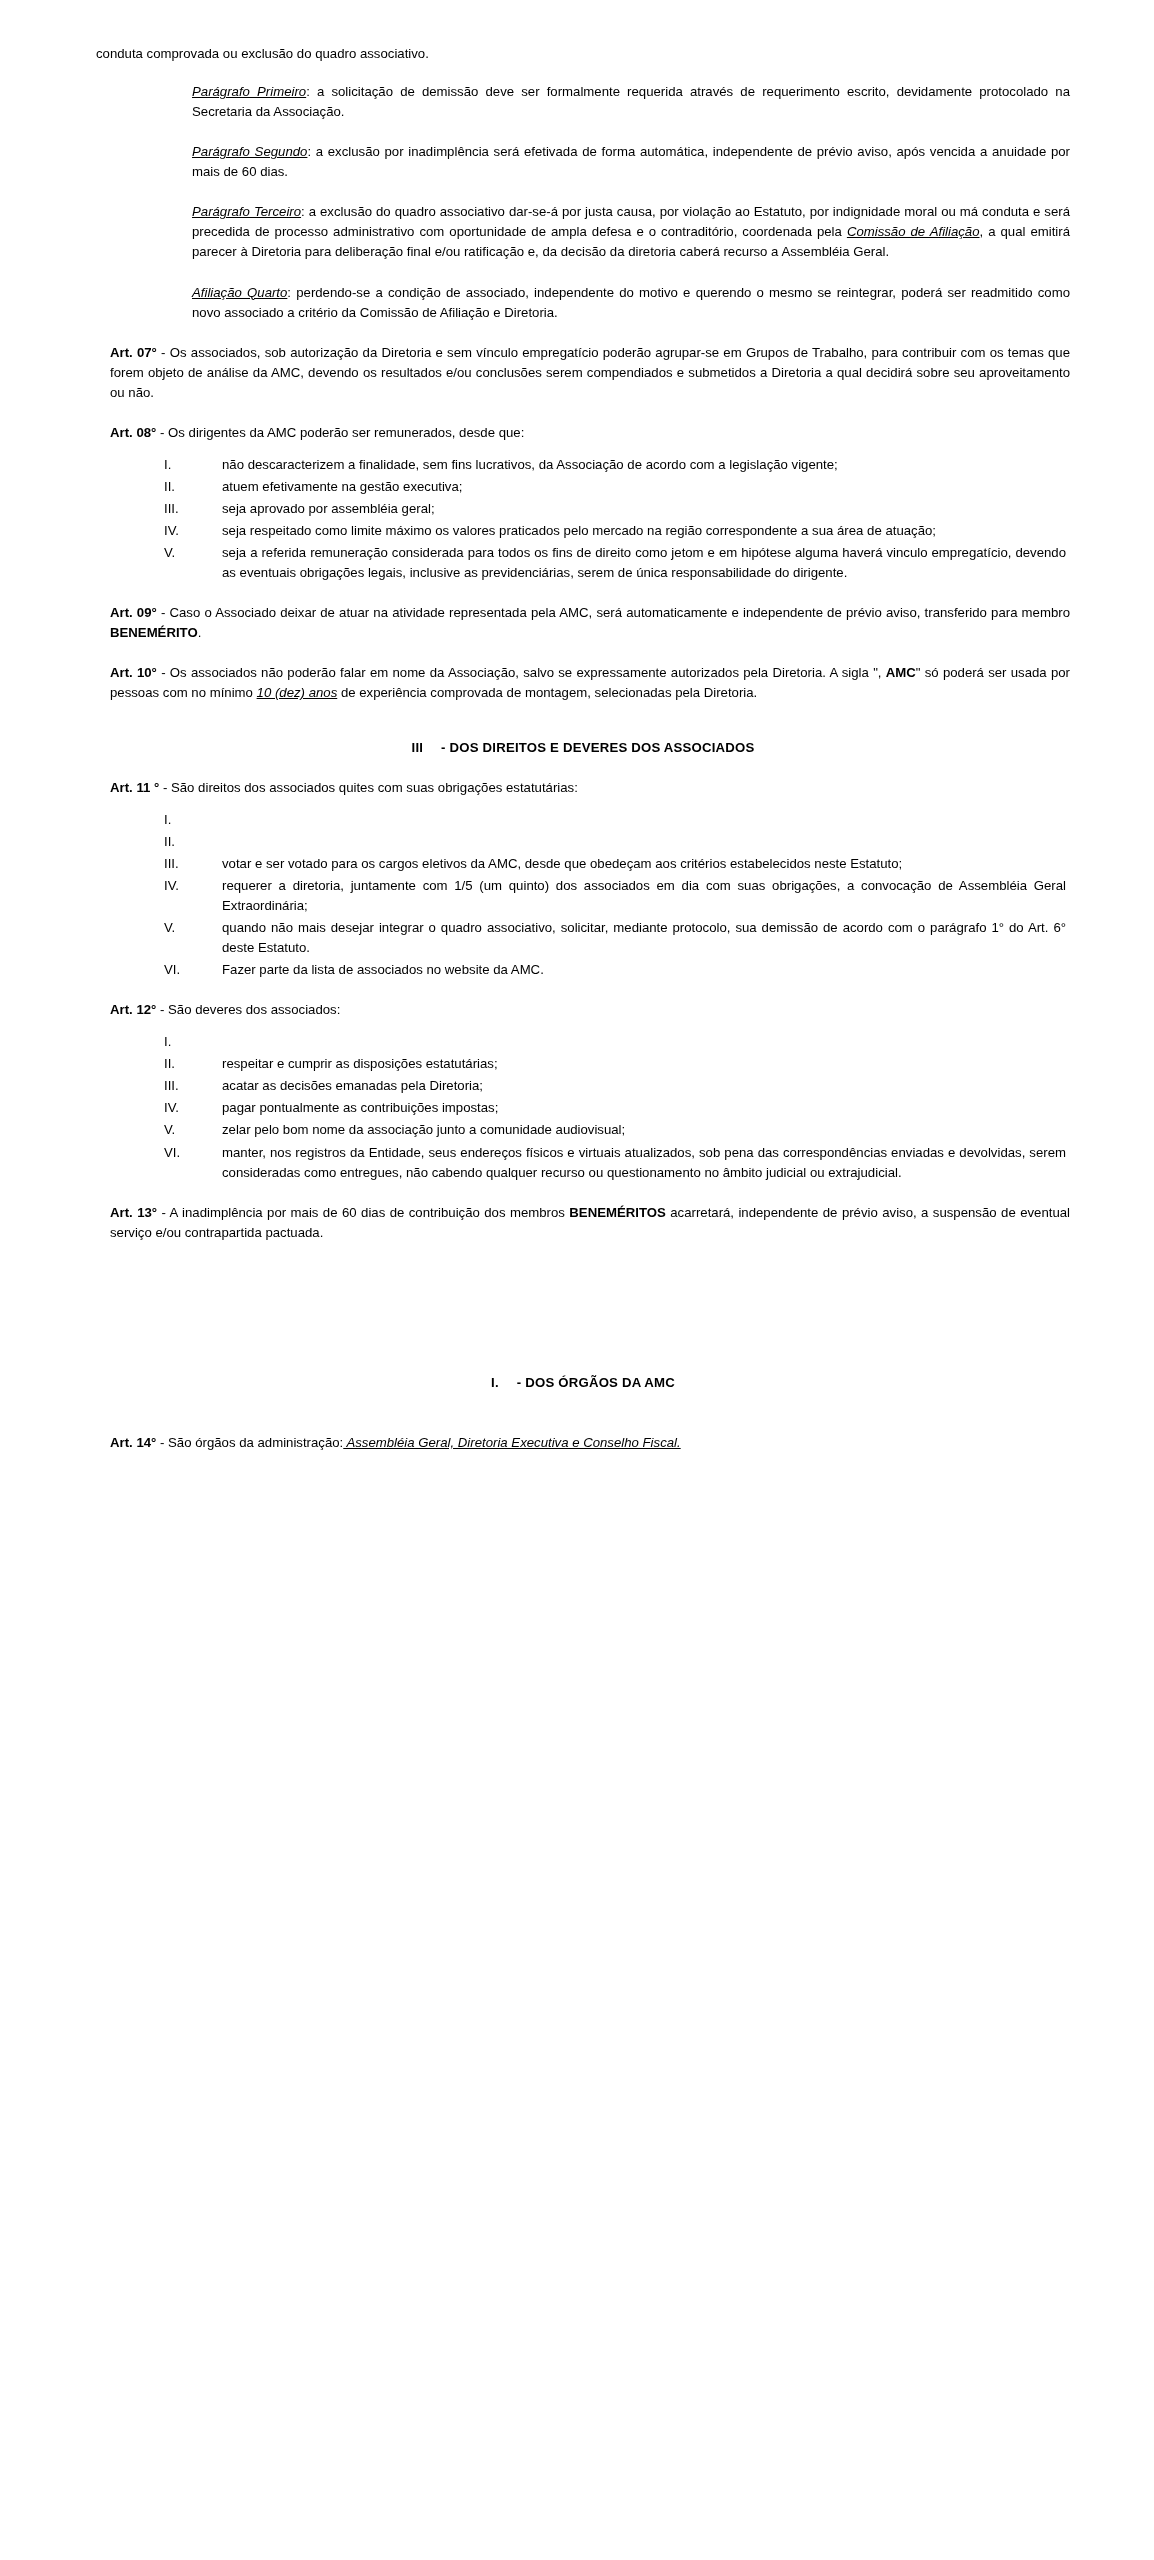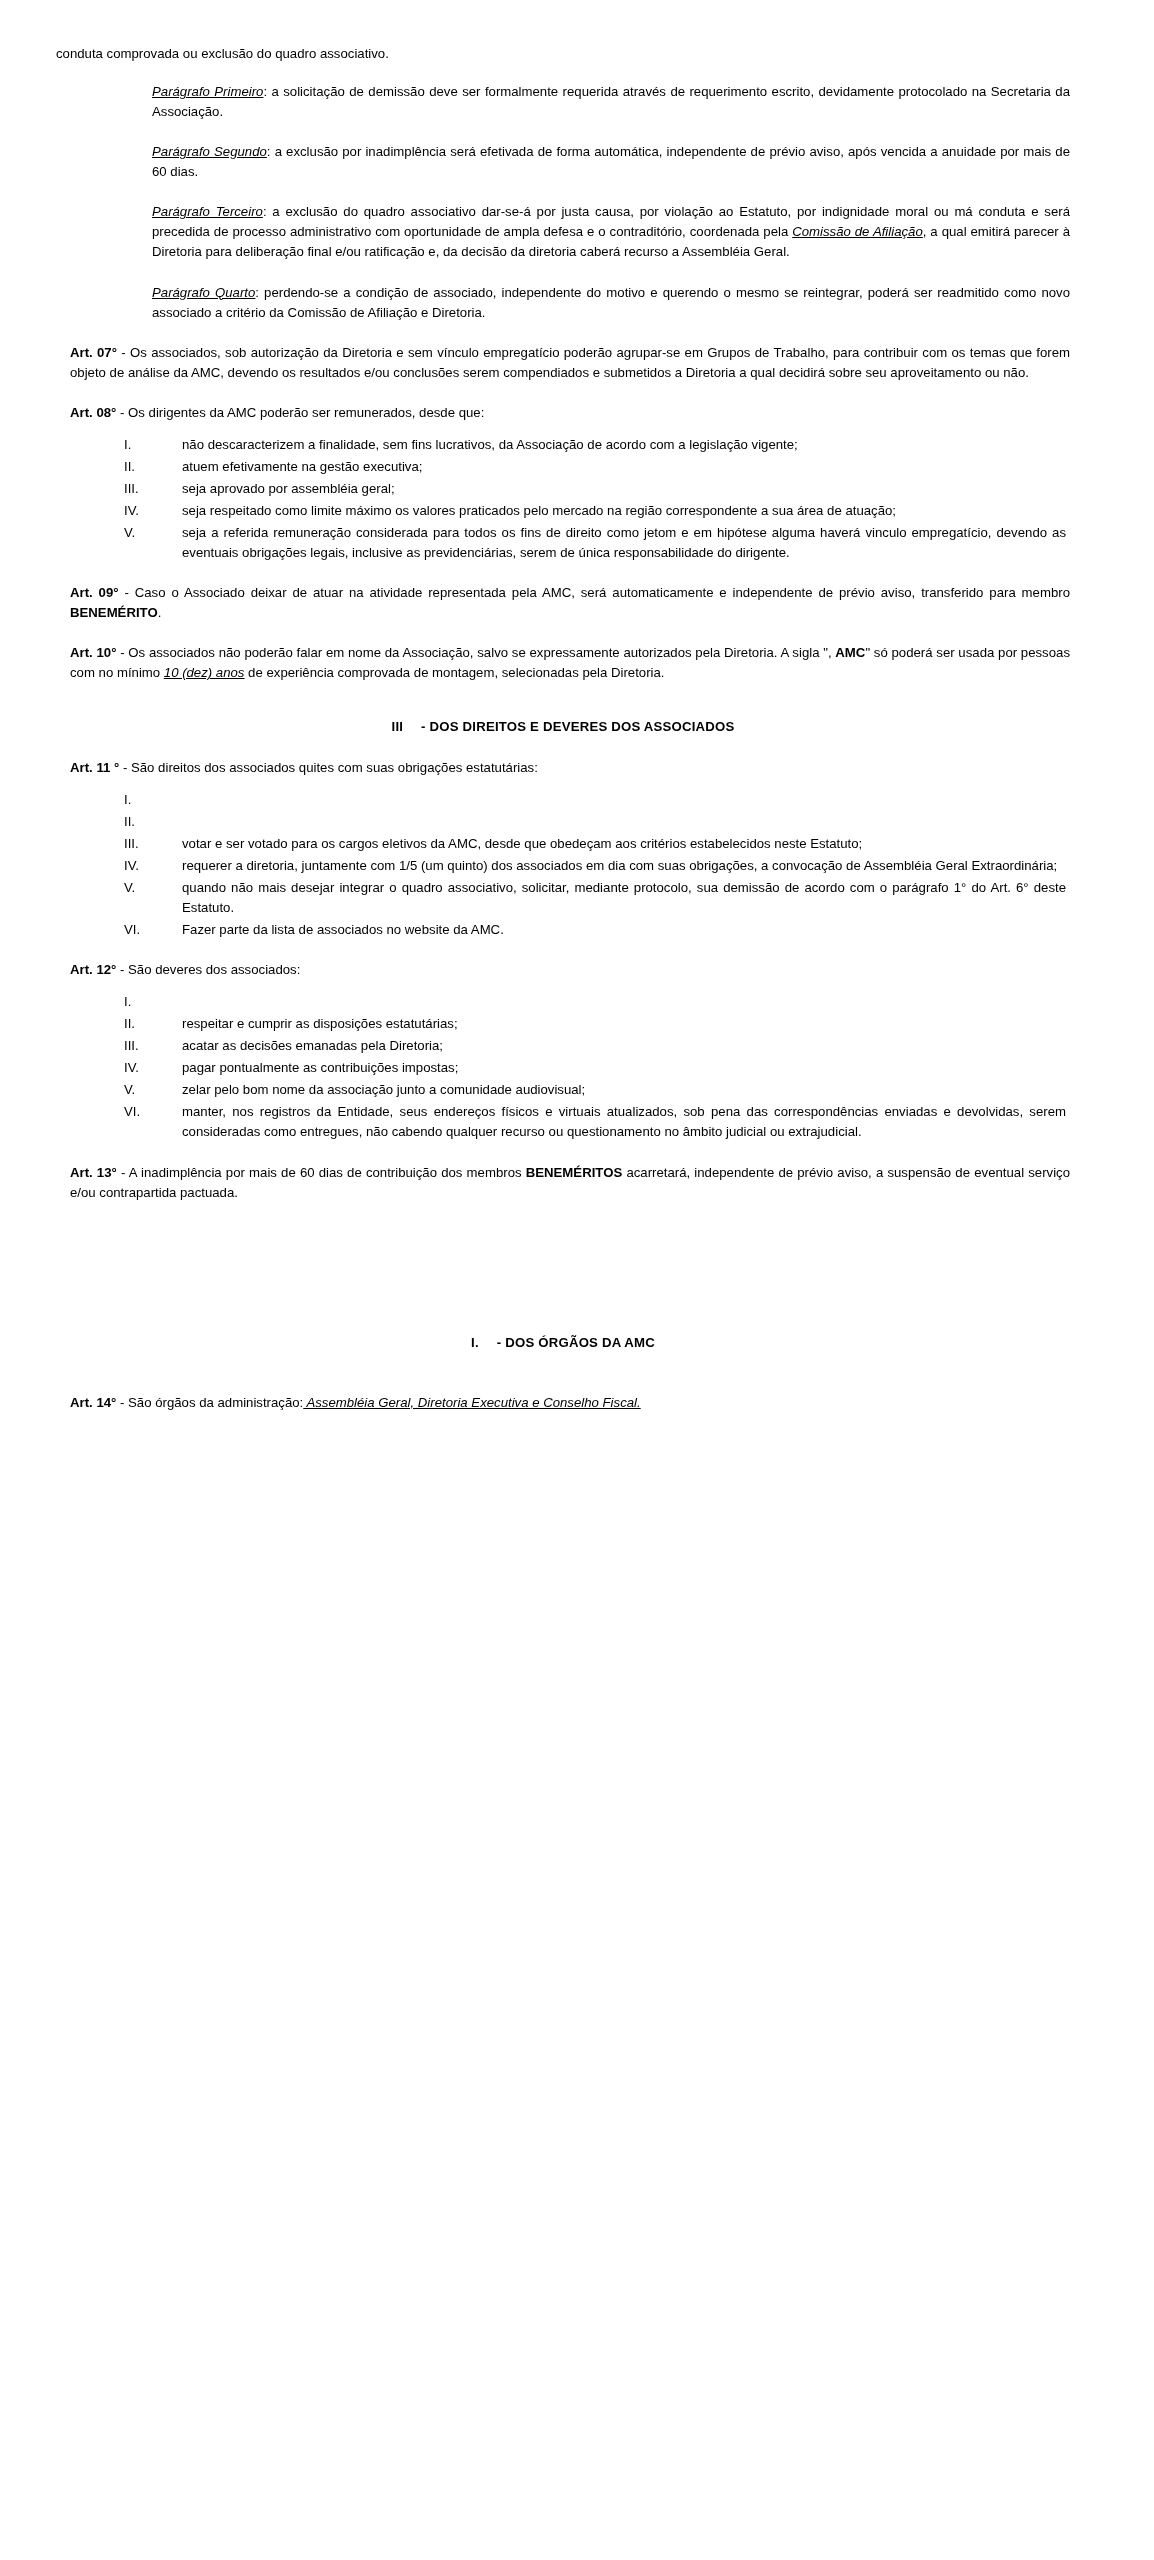--- a/index.html
+++ b/index.html
@@ -12,21 +12,21 @@
     width: 1154px;
     min-height: 2560px;
     font-family: "Liberation Sans", sans-serif;
     color: #000000;
     font-size: 13.2px;
     line-height: 1.52;
   }
   .page {
     width: 1154px;
     min-height: 2560px;
-    padding: 44px 84px 40px 56px;
+    padding: 44px 84px 40px 96px;
     position: relative;
   }
   p {
     margin: 0;
     text-align: justify;
   }
   .lead {
     margin-bottom: 18px;
   }
   .para-block {
@@ -94,21 +94,21 @@
 
   <div class="para-block">
     <span class="u">Parágrafo Segundo</span><span>: a exclusão por inadimplência será efetivada de forma automática, independente de prévio aviso, após vencida a anuidade por mais de 60 dias.</span>
   </div>
 
   <div class="para-block">
     <span class="u">Parágrafo Terceiro</span><span>: a exclusão do quadro associativo dar-se-á por justa causa, por violação ao Estatuto, por indignidade moral ou má conduta e será precedida de processo administrativo com oportunidade de ampla defesa e o contraditório, coordenada pela </span><span class="u">Comissão de Afiliação</span><span>, a qual emitirá parecer à Diretoria para deliberação final e/ou ratificação e, da decisão da diretoria caberá recurso a Assembléia Geral.</span>
   </div>
 
   <div class="para-block">
-    <span class="u">Parágrafo Quarto</span><span>: perdendo-se a condição de associado, independente do motivo e querendo o mesmo se reintegrar, poderá ser readmitido como novo associado a critério da Comissão de Afiliação e Diretoria.</span>
+    <span class="u">Afiliação Quarto</span><span>: perdendo-se a condição de associado, independente do motivo e querendo o mesmo se reintegrar, poderá ser readmitido como novo associado a critério da Comissão de Afiliação e Diretoria.</span>
   </div>
 
   <p class="art art-ind">
     <b>Art. 07°</b><span> - Os associados, sob autorização da Diretoria e sem vínculo empregatício poderão agrupar-se em Grupos de Trabalho, para contribuir com os temas que forem objeto de análise da AMC, devendo os resultados e/ou conclusões serem compendiados e submetidos a Diretoria a qual decidirá sobre seu aproveitamento ou não.</span>
   </p>
 
   <p class="art art-ind">
     <b>Art. 08°</b><span> - Os dirigentes da AMC poderão ser remunerados, desde que:</span>
   </p>
 

